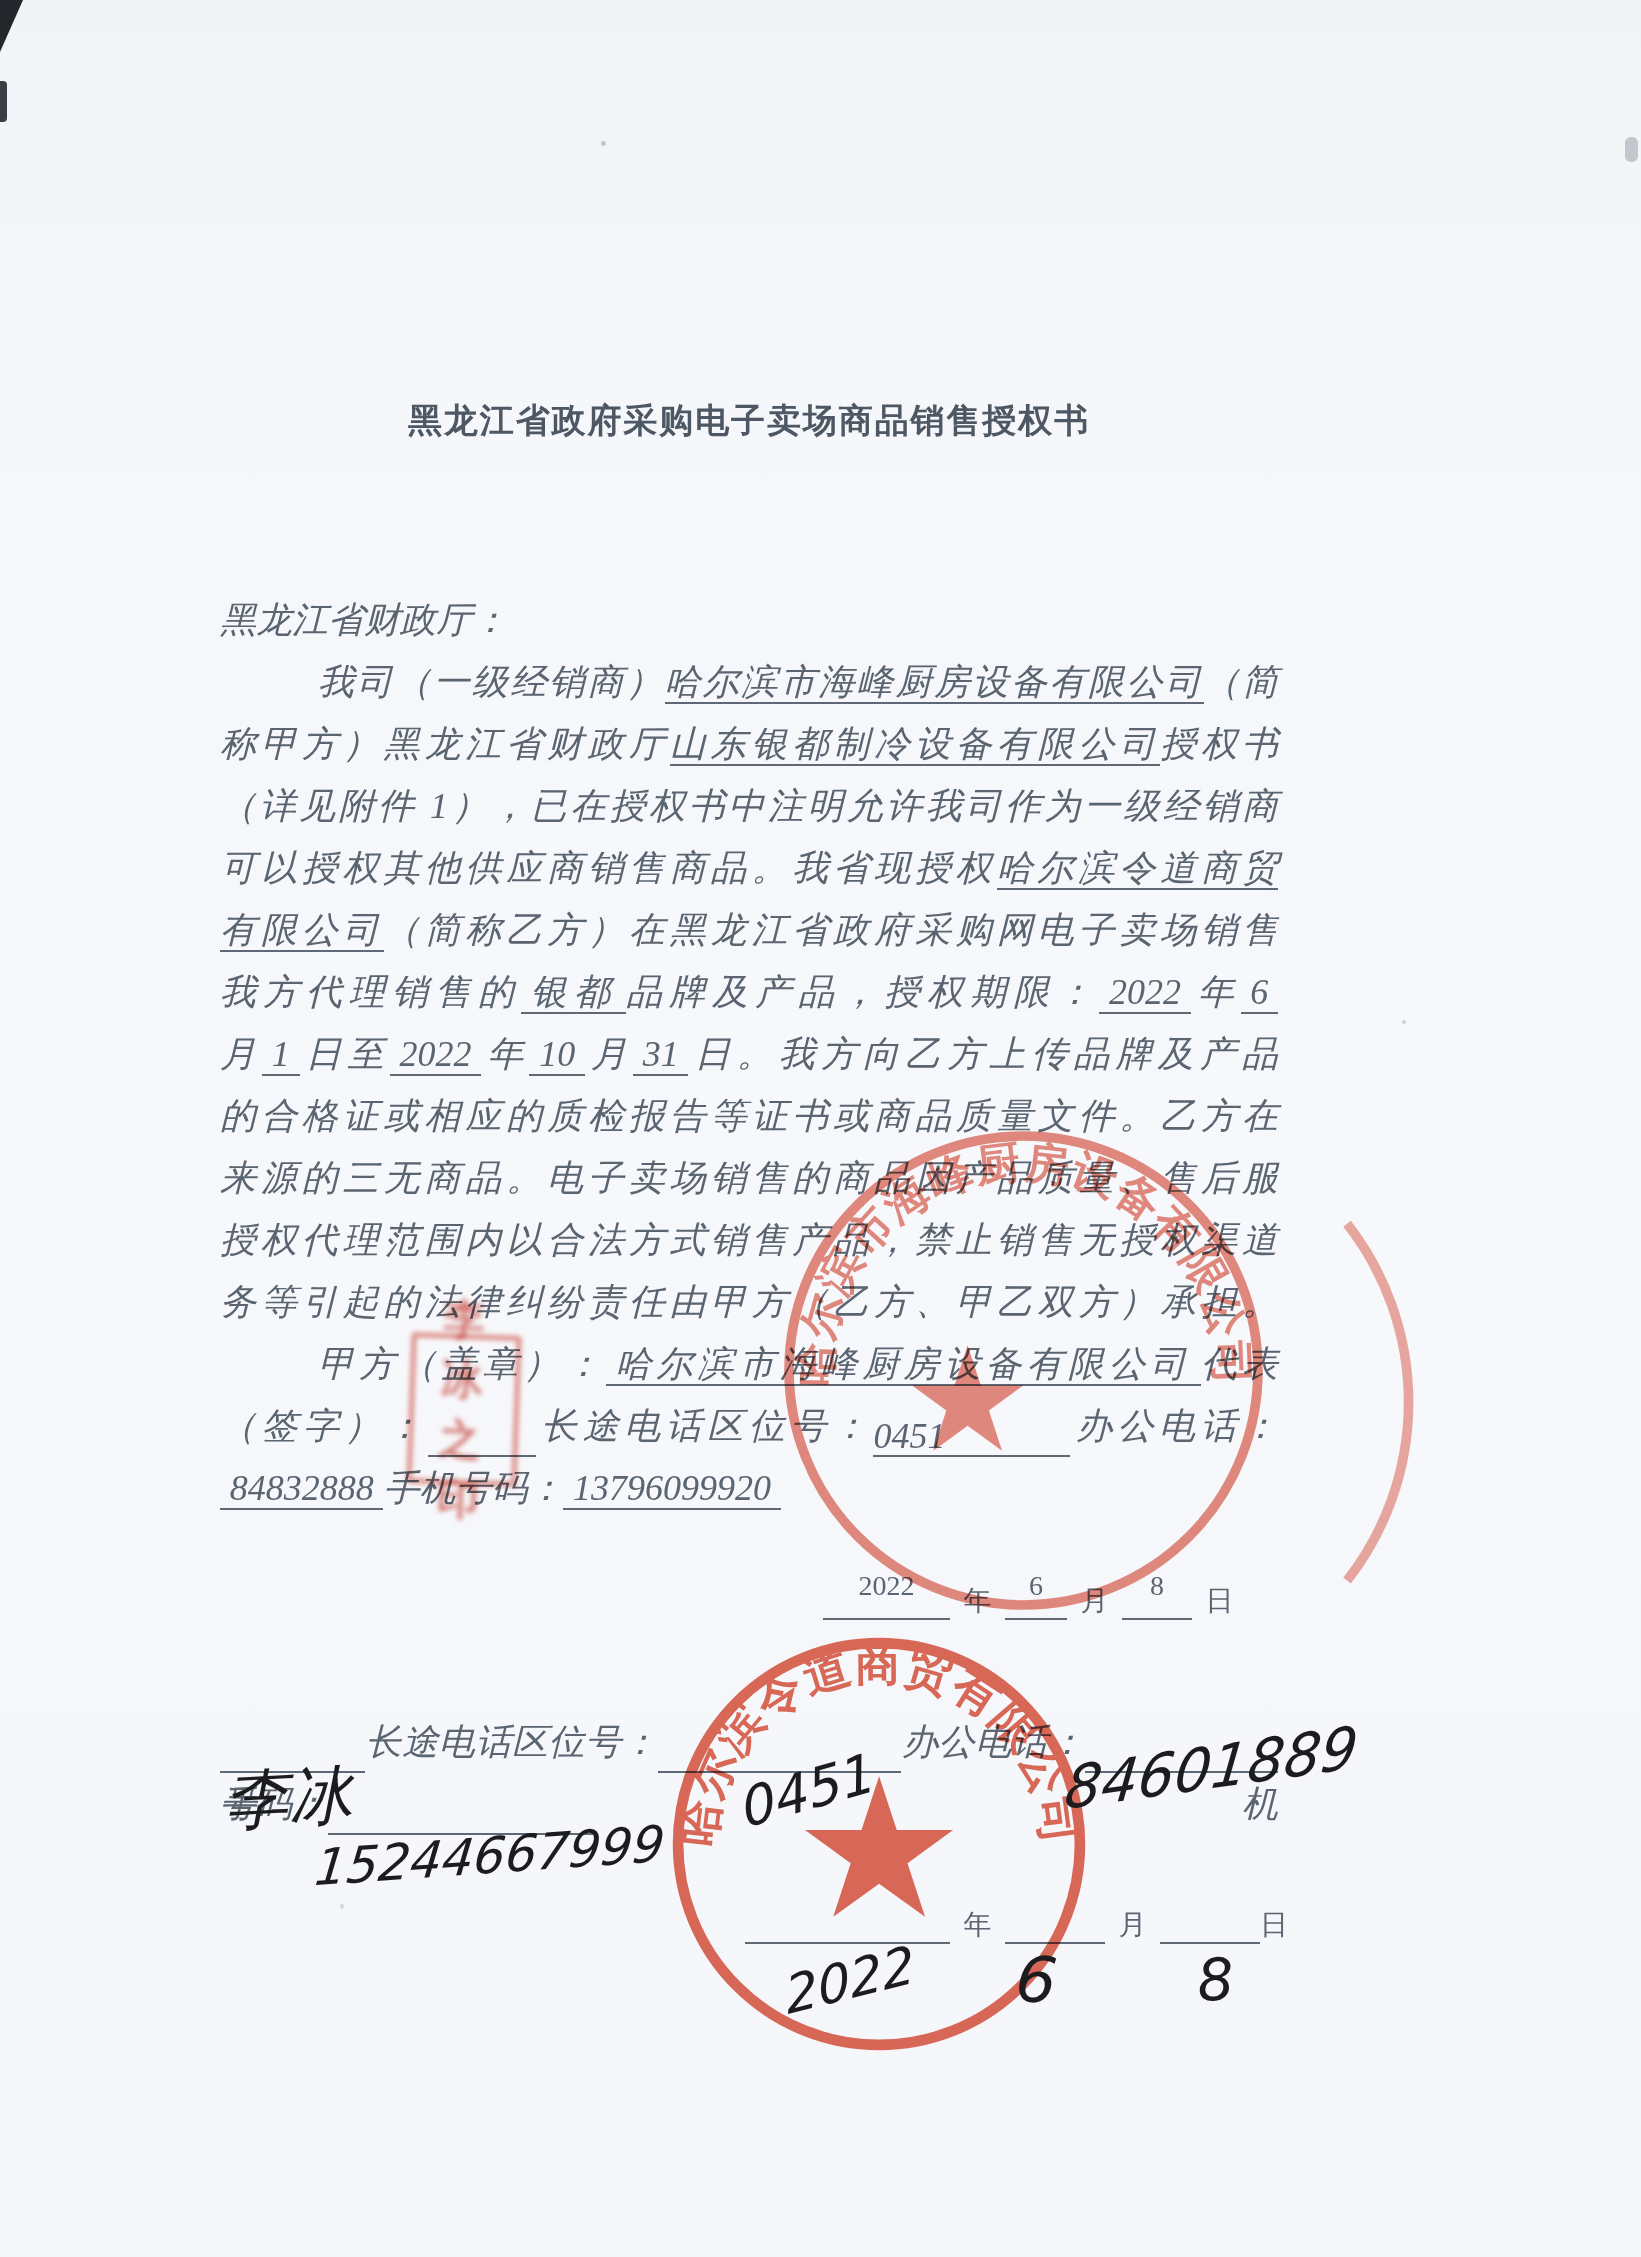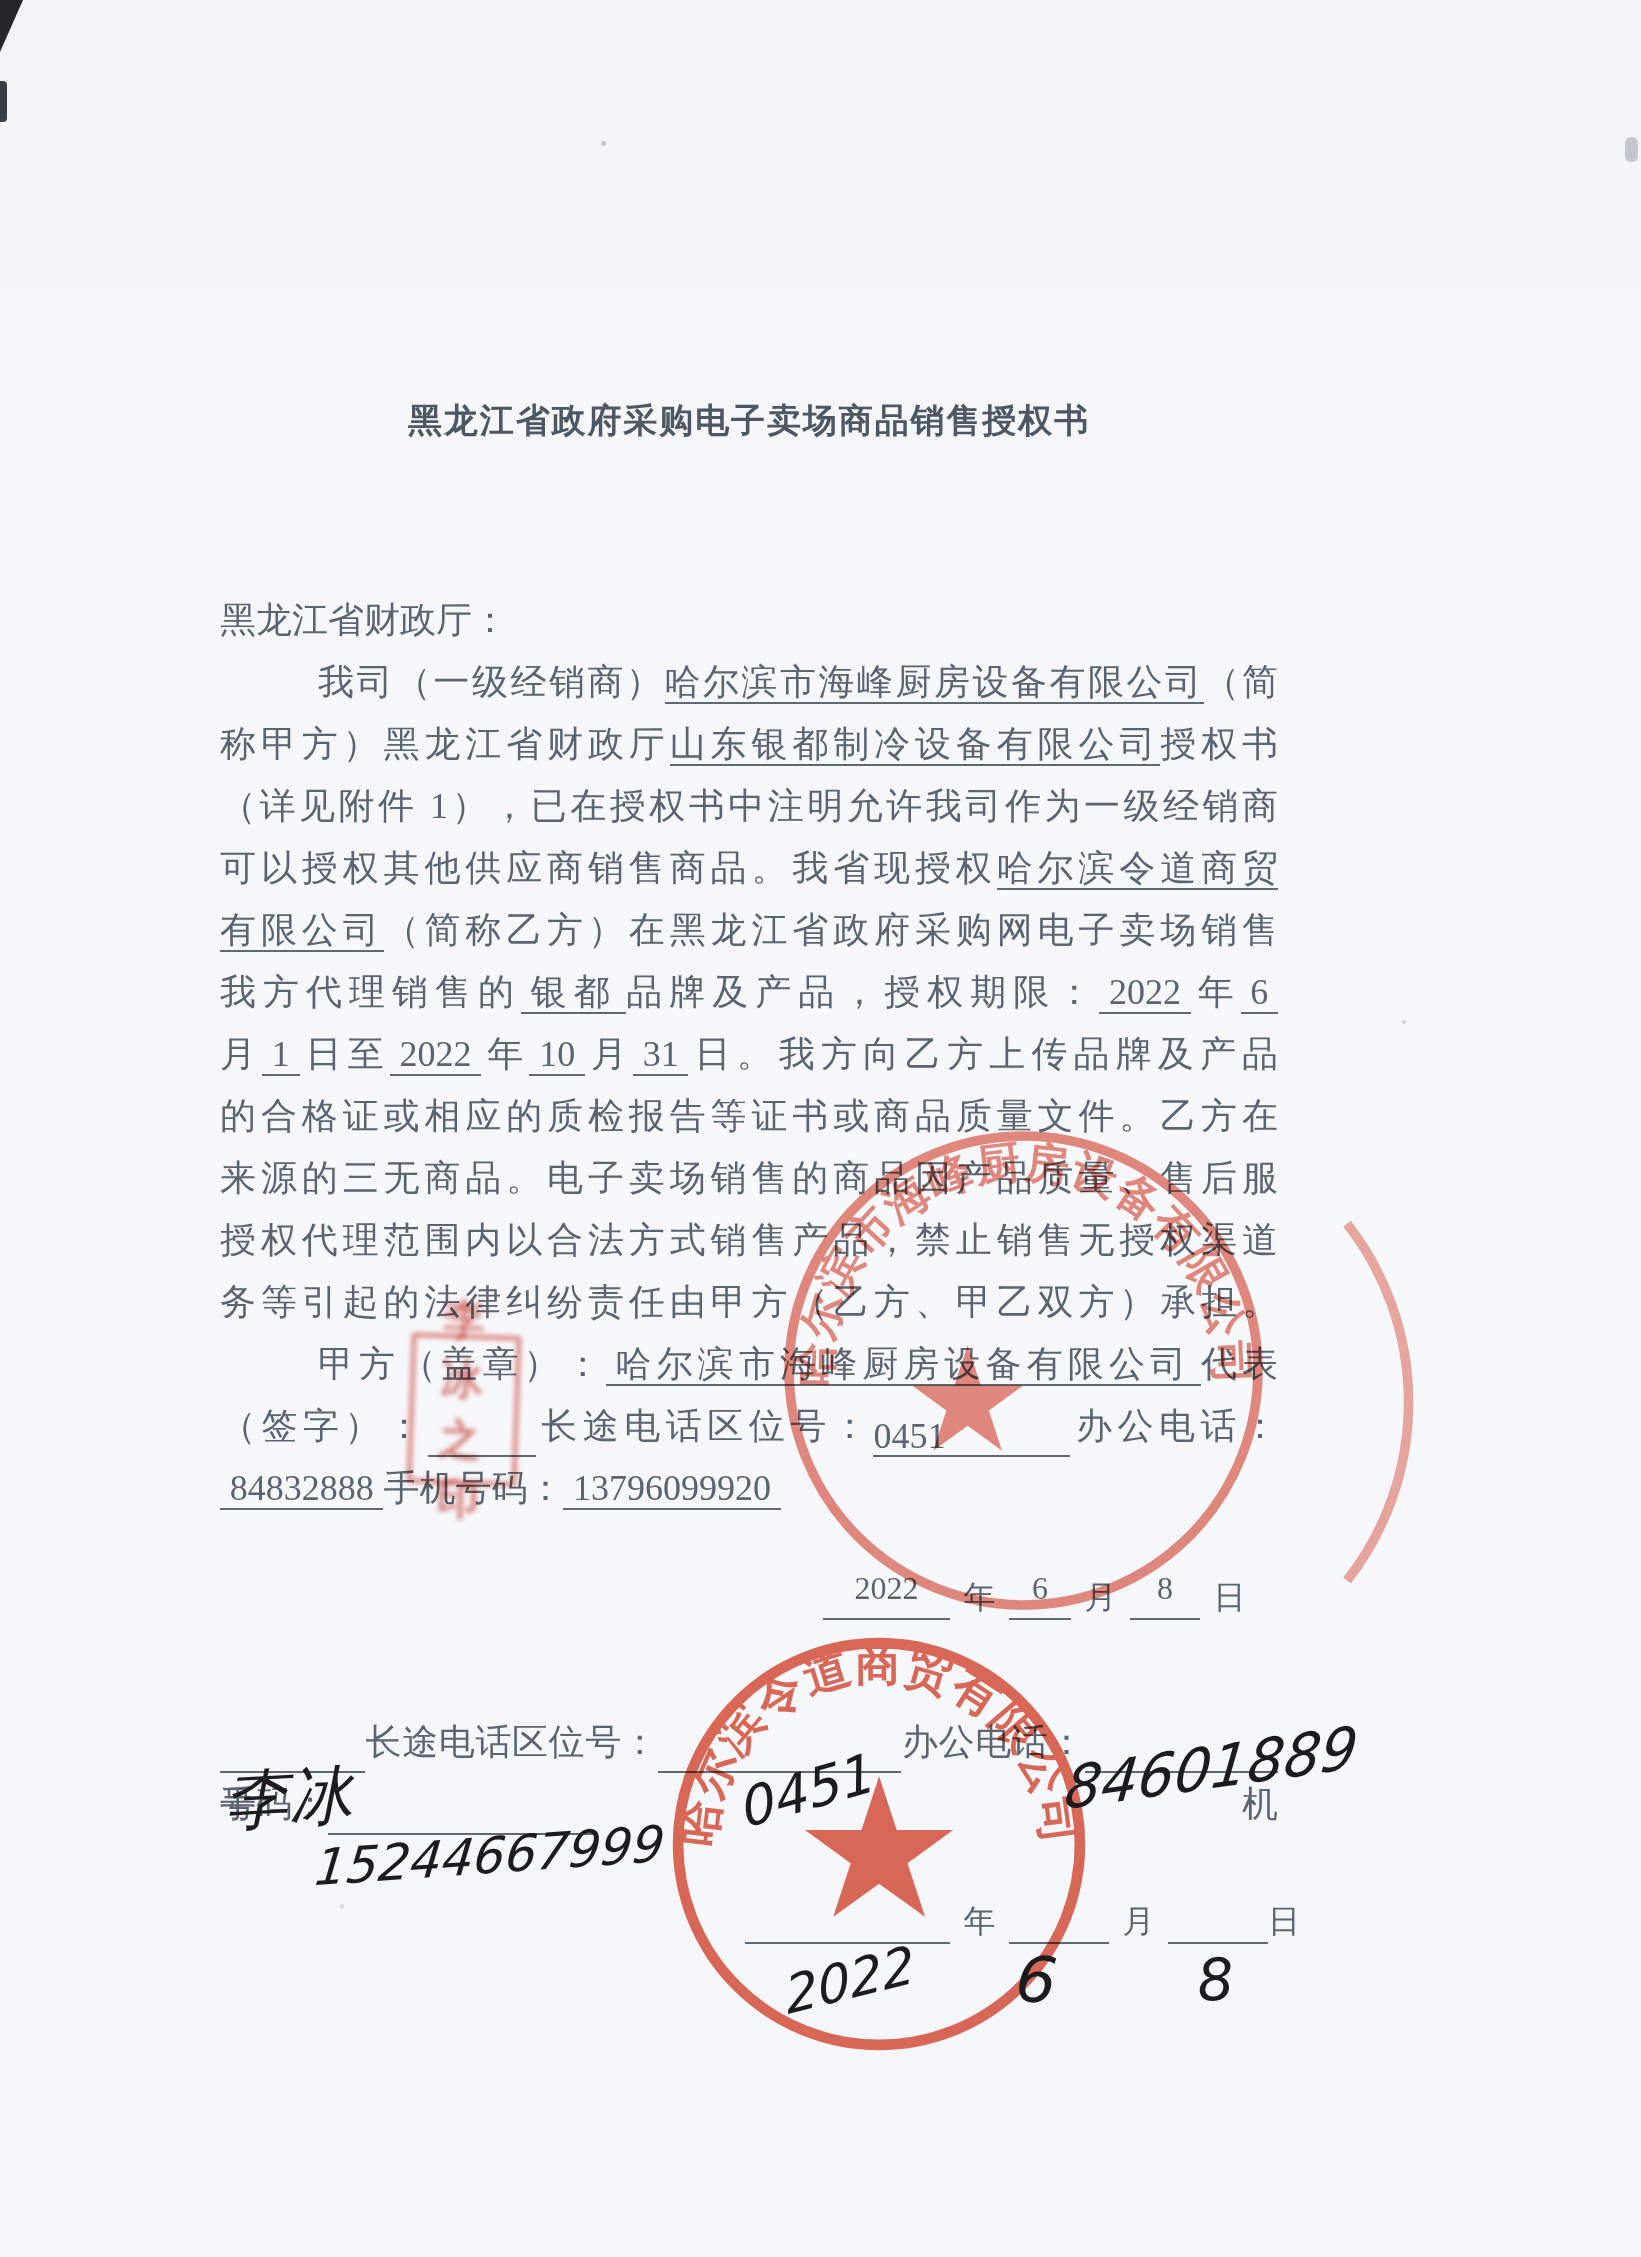--- a/index.html
+++ b/index.html
@@ -11,27 +11,27 @@
   }
   .title{
     position:absolute;left:220px;top:398px;width:1058px;
     text-align:center;font-size:34px;font-weight:700;color:#4d5864;
     letter-spacing:1.9px;
   }
   .body-text{
     position:absolute;left:220px;top:589px;width:1058px;
     font-size:36px;line-height:62px;color:#5a6571;
   }
-  .line{text-align:justify;text-align-last:justify;height:62px;}
+  .line{text-align:justify;text-align-last:justify;height:62px;font-style:italic;}
   .line.left{text-align:left;text-align-last:left;}
   .ind{text-indent:98px;}
   .u{border-bottom:2.9px solid #5e6975;}
   .pad{padding:0 9.7px;}
   .blank{display:inline-block;border-bottom:2.9px solid #5e6975;text-align:center;vertical-align:bottom;height:50px;}
-  .dateline{position:absolute;font-size:32px;color:#5a6571;white-space:nowrap;}
+  .dateline{position:absolute;font-size:28px;color:#5a6571;white-space:nowrap;}
   .dl-a{left:823px;top:1570px;}
   .dl-b{left:745px;top:1894px;}
   .dateline .blank{height:48px;}
   .gap{display:inline-block;width:13.5px;}
   .hand{
     position:absolute;font-family:"DejaVu Sans",sans-serif;font-style:italic;
     color:#1c1c1e;white-space:nowrap;z-index:6;
   }
   .stamp{position:absolute;mix-blend-mode:multiply;filter:blur(0.6px);z-index:5;}
   .seal-square{

